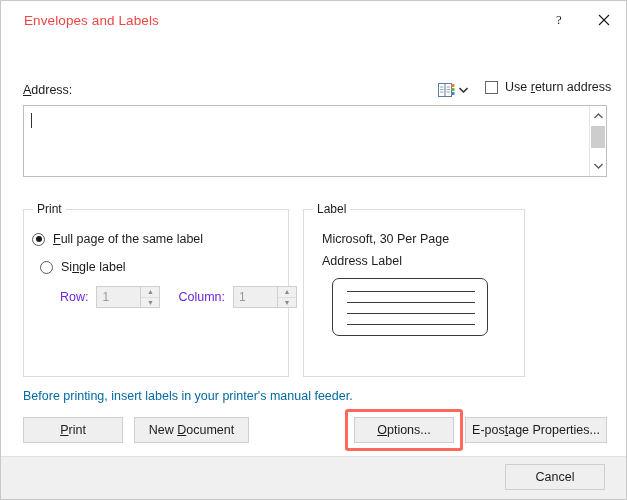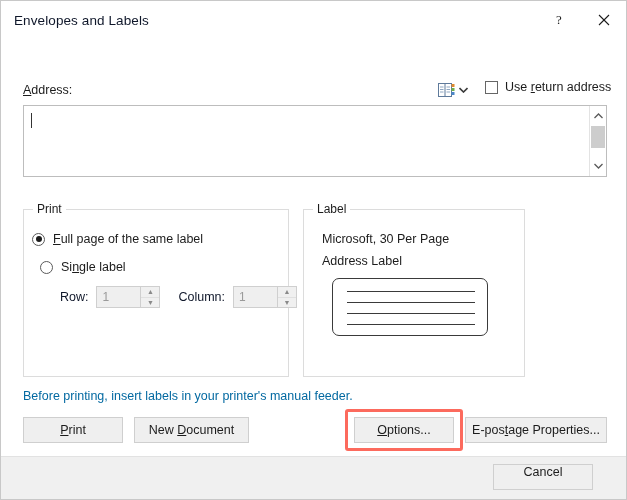--- a/index.html
+++ b/index.html
@@ -27,23 +27,23 @@
   .titlebar {
     position: absolute;
     left: 0; top: 0;
     width: 100%;
     height: 38px;
     background: #ffffff;
     display: flex;
     align-items: center;
   }
   .titlebar-text {
-    margin-left: 13px;
+    margin-left: 23px;
     font-size: 13.5px;
-    color: #0f172a;
+    color: #ef4444;
     letter-spacing: 0.1px;
   }
   .titlebar-buttons {
     position: absolute;
     right: 0; top: 0;
     height: 38px;
     display: flex;
   }
   .tb-btn {
     width: 45px;
@@ -228,21 +228,21 @@
     background: #1c1c1c;
   }
 
   .spin-row {
     position: absolute;
     left: 36px; top: 125px;
     display: flex;
     align-items: center;
     font-size: 12.5px;
   }
-  .spin-caption { color: #0f172a; }
+  .spin-caption { color: #6d28d9; }
   .spinner {
     display: flex;
     width: 64px; height: 22px;
     border: 1px solid #cfcfcf;
     background: #efefef;
     box-sizing: border-box;
     margin: 0 0 0 8px;
   }
   .spin-val {
     flex: 1;
@@ -332,29 +332,30 @@
   .footer {
     position: absolute;
     left: 0; bottom: 0;
     width: 100%;
     height: 42px;
     background: #f0f0f0;
     border-top: 1px solid #e2e2e2;
   }
   #btn-cancel {
     position: absolute;
-    right: 33px; top: 7px;
+    right: 21px; top: 7px;
     width: 100px; height: 26px;
     background: #efefef;
     border: 1px solid #cfcfcf;
     box-sizing: border-box;
     font-family: "Liberation Sans", sans-serif;
     font-size: 12.5px;
     color: #1c1c1c;
     display: flex;
+    align-items: center;
     justify-content: center;
     cursor: default;
   }
 </style>
 </head>
 <body>
 
 <div id="dialog">
 
   <div class="titlebar">

